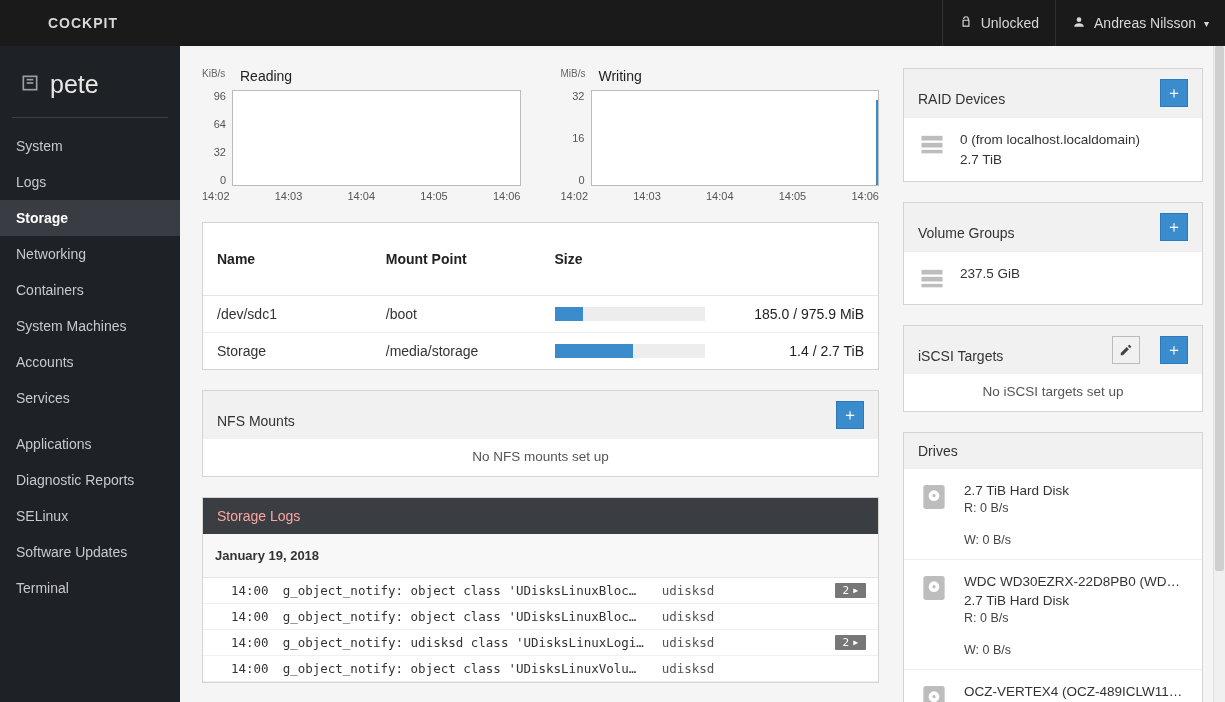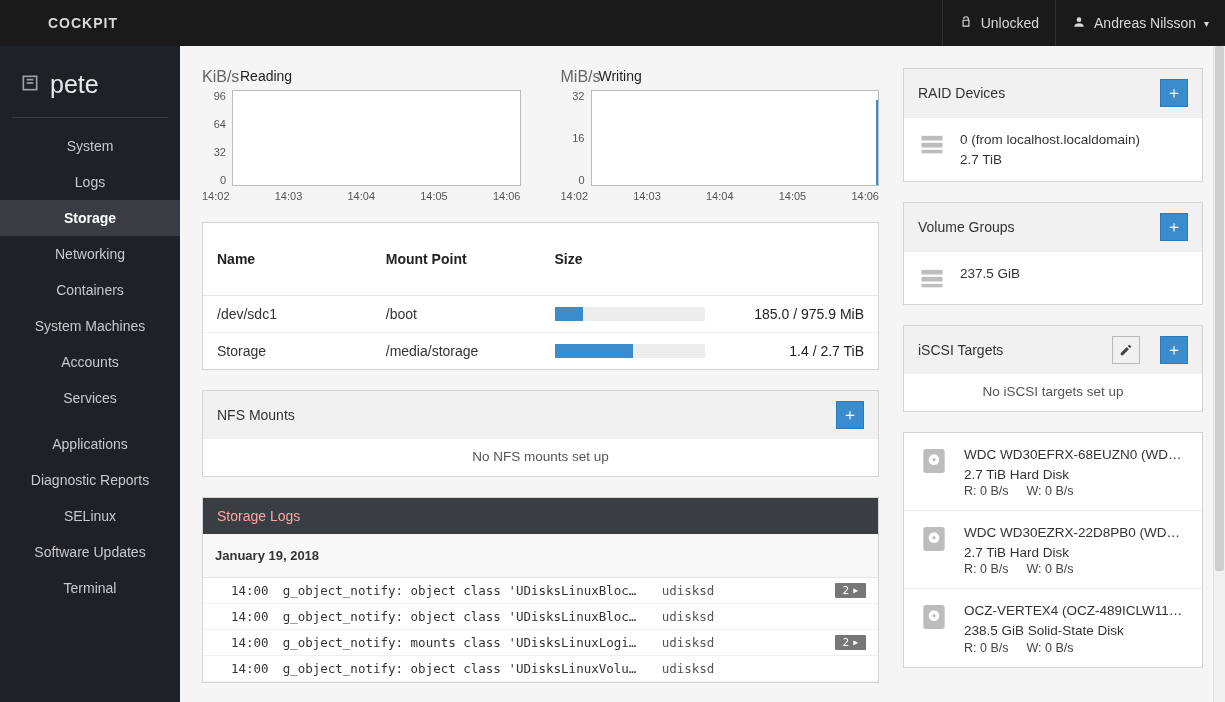--- a/index.html
+++ b/index.html
@@ -66,21 +66,20 @@
   .sidebar .divider {
     height: 1px;
     background: #3a3d41;
     margin: 0 12px 10px 12px;
   }
   .nav-item {
     padding: 10px 16px;
     font-size: 14px;
     color: #c7c9cc;
     cursor: pointer;
-    text-align: center;
   }
   .nav-item.active {
     background: #393d43;
     color: #fff;
     font-weight: 600;
   }
   .nav-gap { height: 10px; }
 
   
   .main {
@@ -91,21 +90,21 @@
   }
   .main-scroll { padding: 22px 22px 0 22px; }
   .cols { display: flex; gap: 24px; }
   .col-left { flex: 1 1 auto; min-width: 0; }
   .col-right { width: 300px; flex: 0 0 auto; }
 
   
   .charts-row { display: flex; gap: 40px; margin-bottom: 20px; }
   .chart-wrap { flex: 1; min-width: 0; position: relative; }
   .chart-unit {
-    font-size: 16px; color: #666;
+    font-size: 10px; color: #666;
     position: absolute; top: 0; left: 0;
   }
   .chart-title {
     font-size: 14px; color: #222;
     margin-left: 38px; margin-bottom: 6px;
   }
   .chart-body { display: flex; align-items: stretch; }
   .y-axis {
     display: flex; flex-direction: column; justify-content: space-between;
     font-size: 11px; color: #555; text-align: right;
@@ -131,21 +130,21 @@
     background: #fff;
     border: 1px solid #d4d4d4;
     margin-bottom: 20px;
   }
   .panel-head {
     background: #f1f1f1;
     padding: 10px 14px;
     font-size: 14px;
     color: #333;
     display: flex;
-    align-items: center;
+    align-items: flex-end;
     gap: 20px;
   }
   .panel-head.dark { background: #3a3d41; color: #fca5a5; }
   .panel-head .spacer { flex: 1; }
   .btn-icon {
     width: 28px; height: 28px;
     display: inline-flex; align-items: center; justify-content: center;
     border: 1px solid #2a7abf; background: #3b8ccc; color: #fff;
     cursor: pointer; font-size: 16px; line-height: 1;
   }
@@ -197,21 +196,21 @@
   
   .list-item {
     display: flex; gap: 14px; padding: 12px 14px; border-top: 1px solid #eee;
     font-size: 13.5px; align-items: flex-start;
   }
   .list-item:first-of-type { border-top: 0; }
   .dev-icon { width: 32px; height: 32px; flex: 0 0 auto; color: #bdbdbd; }
   .dev-icon.sm { width: 28px; height: 28px; }
   .li-body { flex: 1; min-width: 0; }
   .li-body .line { white-space: nowrap; overflow: hidden; text-overflow: ellipsis; line-height: 1.45; }
-  .rw { display: flex; gap: 18px; color: #444; font-size: 12.5px; }
+  .rw { display: flex; gap: 18px; color: #444; font-size: 12.5px; flex-direction: column; }
 
   
   .vscroll {
     position: absolute; top: 0; right: 0; width: 12px; height: 100%;
     background: #f0f0f0; border-left: 1px solid #e0e0e0;
   }
   .vscroll .thumb {
     position: absolute; left: 1px; right: 1px; top: 0; height: 80%;
     background: #cfcfcf; border-radius: 2px;
   }
@@ -388,21 +387,21 @@
                   <span class="badge">2<span class="tri">▶</span></span>
                 </div>
                 <div class="log-row">
                   <span>14:00</span>
                   <span class="msg">g_object_notify: object class 'UDisksLinuxBloc…</span>
                   <span class="svc">udisksd</span>
                   <span class="fill"></span>
                 </div>
                 <div class="log-row">
                   <span>14:00</span>
-                  <span class="msg">g_object_notify: mounts class 'UDisksLinuxLogi…</span>
+                  <span class="msg">g_object_notify: udisksd class 'UDisksLinuxLogi…</span>
                   <span class="svc">udisksd</span>
                   <span class="fill"></span>
                   <span class="badge">2<span class="tri">▶</span></span>
                 </div>
                 <div class="log-row">
                   <span>14:00</span>
                   <span class="msg">g_object_notify: object class 'UDisksLinuxVolu…</span>
                   <span class="svc">udisksd</span>
                   <span class="fill"></span>
                 </div>
@@ -462,29 +461,31 @@
                 <svg width="14" height="14" viewBox="0 0 24 24" fill="currentColor">
                     <path d="M3 17.25V21h3.75L17 10.75l-3.75-3.75L3 17.25zM20.71 7.04a1 1 0 000-1.41l-2.34-2.34a1 1 0 00-1.41 0L15 5.25 18.75 9l1.96-1.96z"></path>
                   </svg>
               </span>
               <span class="btn-icon">＋</span>
             </div>
             <div class="panel-empty">No iSCSI targets set up</div>
           </div>
 
           <div class="panel">
+            <div class="panel-head">
+              <span>Drives</span>
+            </div>
             <div id="drives-body">
                 <div class="list-item">
                   <span class="dev-icon"><svg viewBox="0 0 24 24" fill="currentColor">
                       <rect x="4" y="3" width="16" height="18" rx="2"></rect>
                       <circle cx="12" cy="11" r="4" fill="#fff"></circle>
                       <circle cx="12" cy="11" r="1.2" fill="currentColor"></circle>
                     </svg></span>
                   <div class="li-body">
-                    <div class="line">WDC WD30EFRX-68EUZN0 (WD…</div>
                     <div class="line">2.7 TiB Hard Disk</div>
                     <div class="rw">
                       <span>R: 0 B/s</span>
                       <span>W: 0 B/s</span>
                     </div>
                   </div>
                 </div>
                 <div class="list-item">
                   <span class="dev-icon"><svg viewBox="0 0 24 24" fill="currentColor">
                       <rect x="4" y="3" width="16" height="18" rx="2"></rect>

